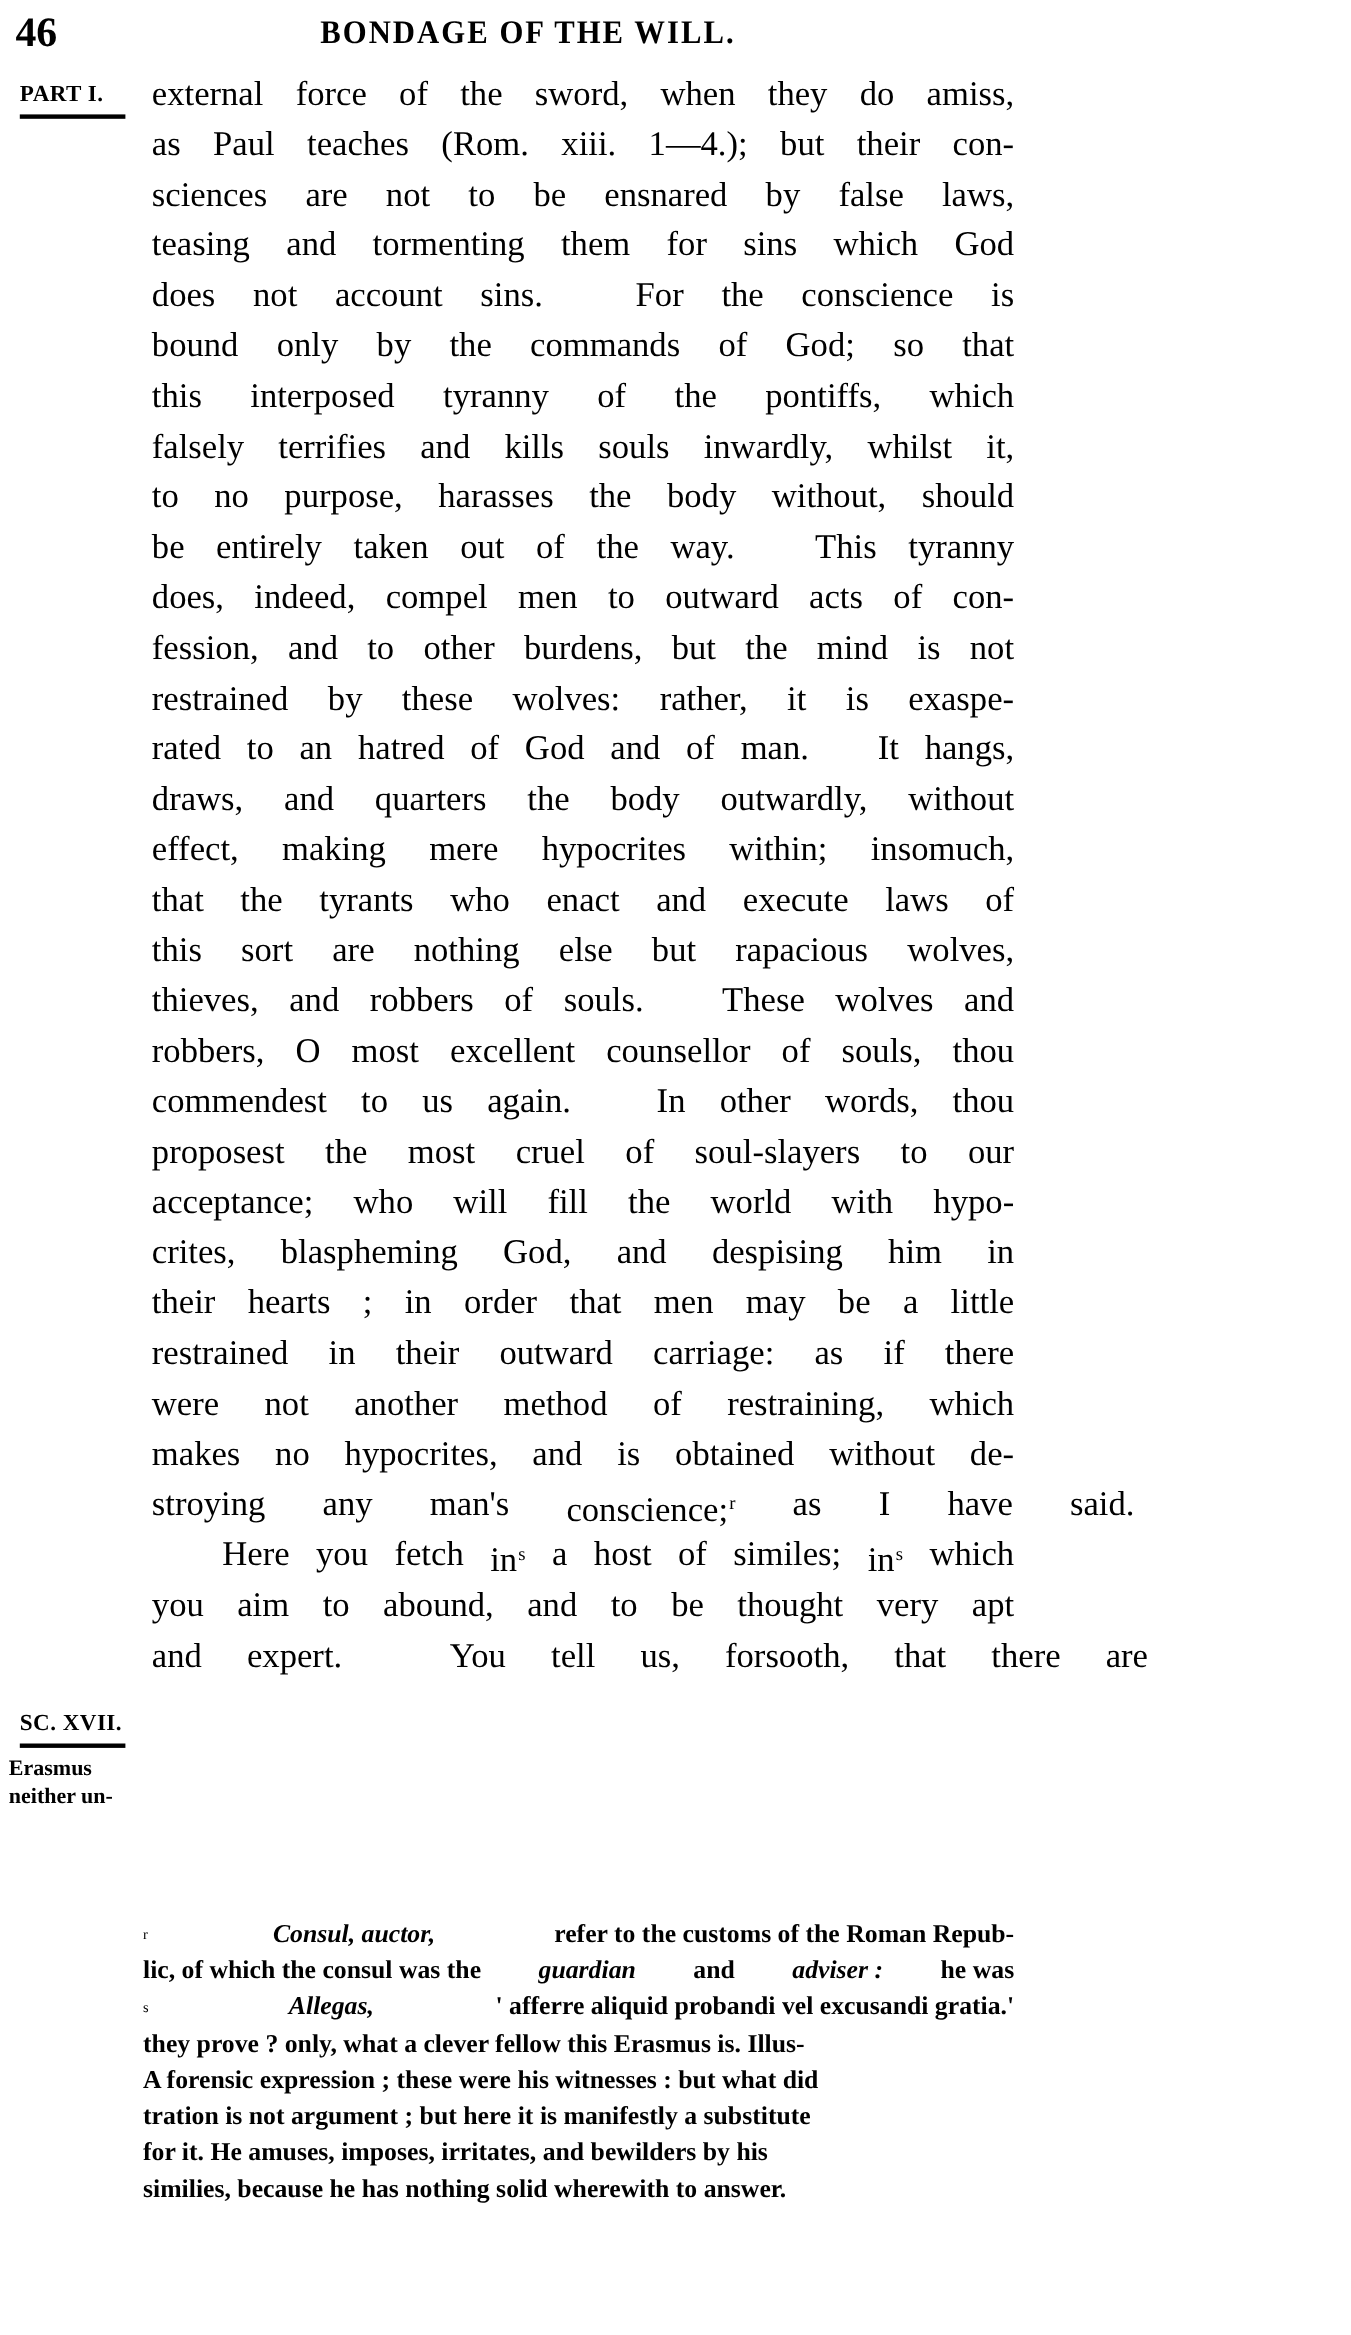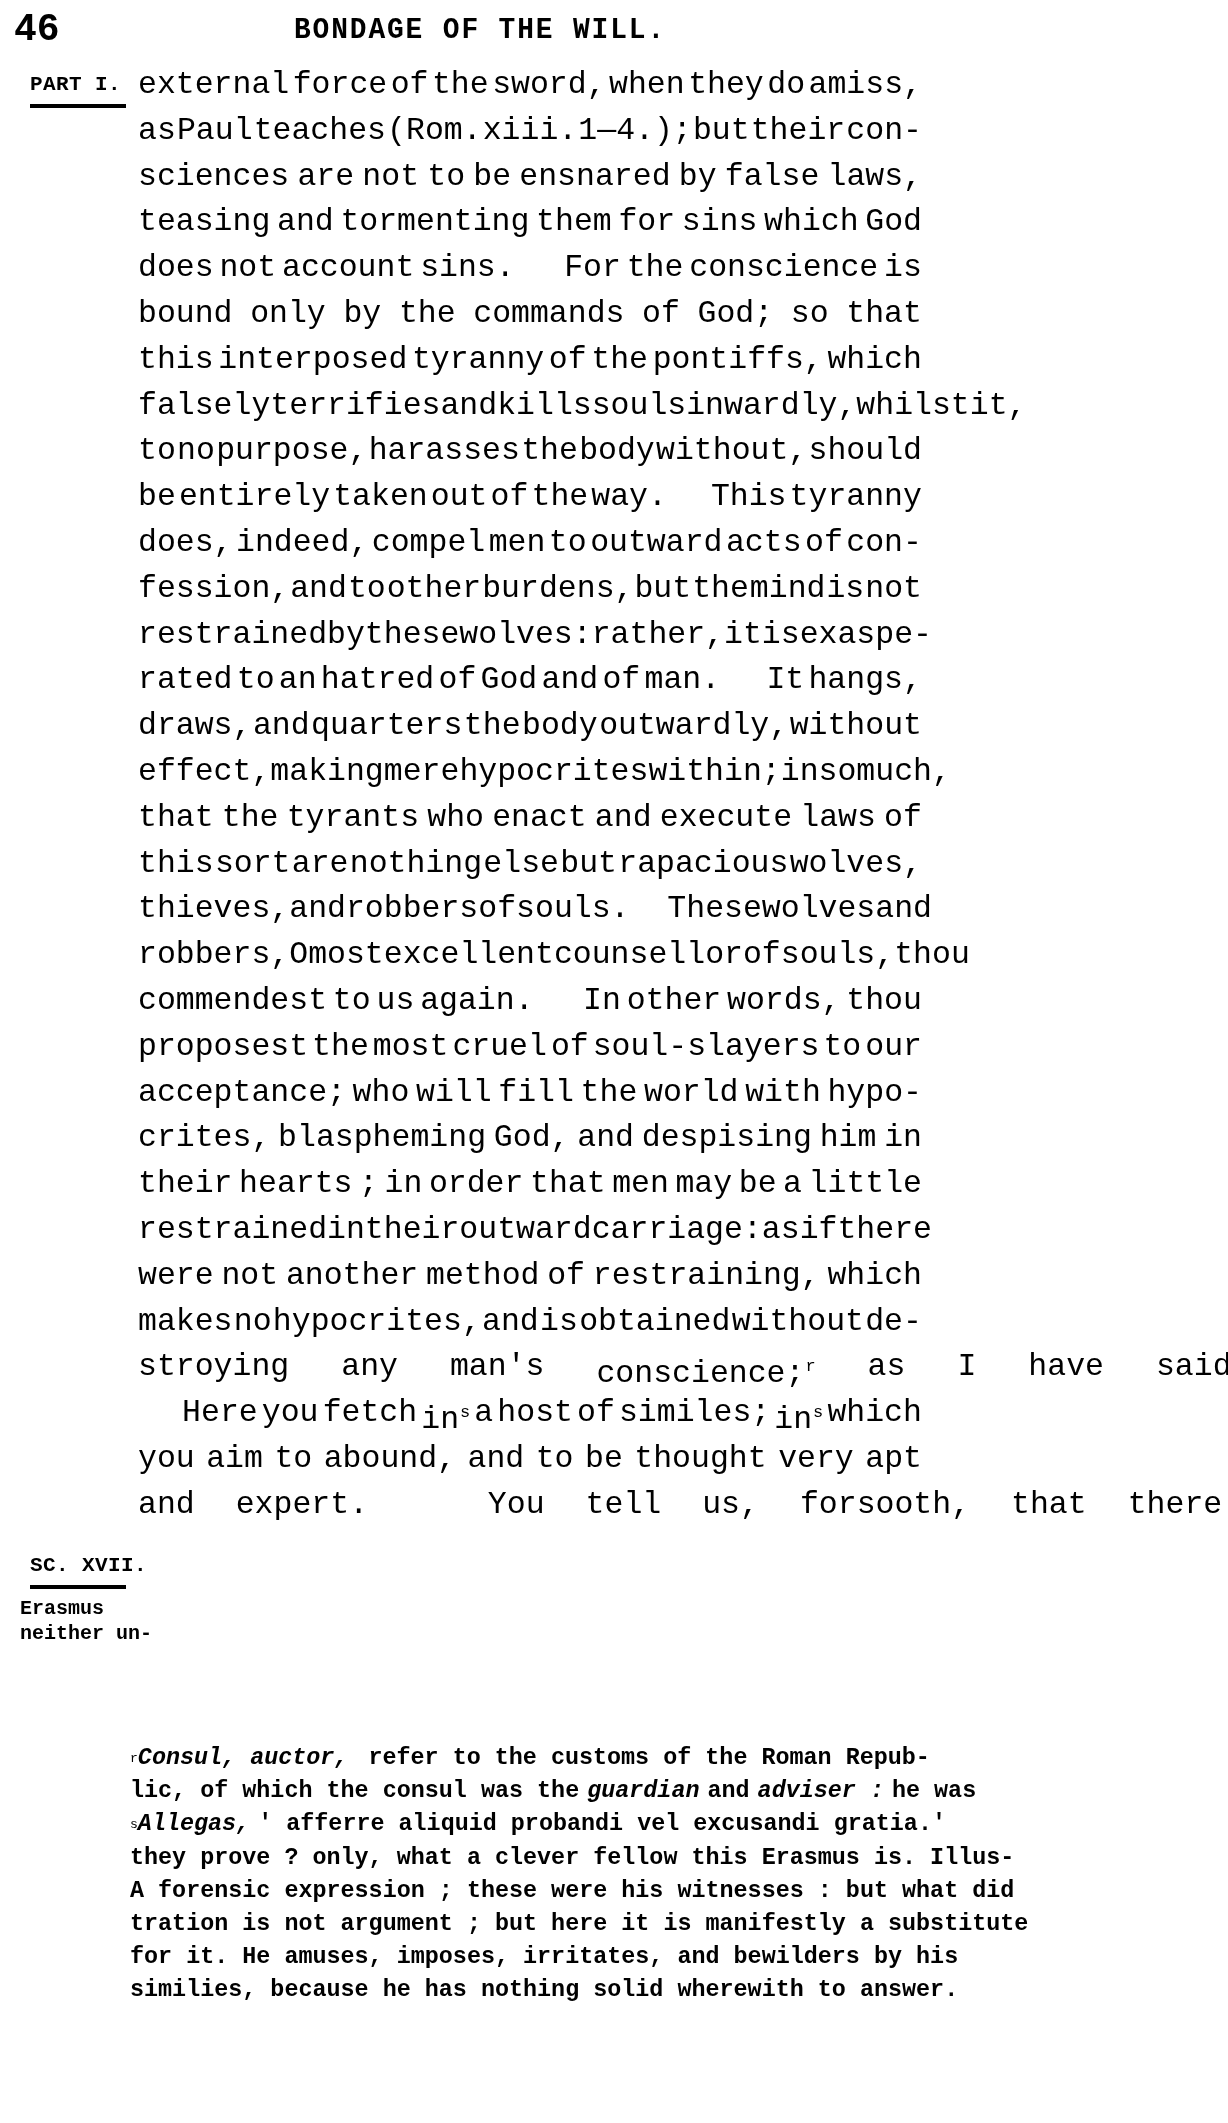--- a/index.html
+++ b/index.html
@@ -6,21 +6,21 @@
     margin: 0;
     padding: 0;
     background: #ffffff;
   }
   .page {
     position: relative;
     width: 1228px;
     height: 2123px;
     background: #ffffff;
     color: #000000;
-    font-family: Liberation Mono, monospace;
+    font-family: Liberation Serif, serif;
     overflow: hidden;
     border-radius: 11px;
   }
 
   
   .running-head {
     position: absolute;
     left: 0;
     top: 8px;
     width: 960px;
@@ -45,21 +45,21 @@
     font-weight: 700;
     letter-spacing: 2.0px;
     line-height: 40px;
     transform: scaleX(0.93);
     transform-origin: center top;
   }
 
   
   .marginal {
     position: absolute;
-    left: 12px;
+    left: 0;
     width: 132px;
     text-align: left;
     font-size: 21px;
     line-height: 26px;
     font-weight: 600;
   }
   .marginal .mn-head {
     letter-spacing: 0.4px;
     white-space: nowrap;
     padding-left: 18px;

